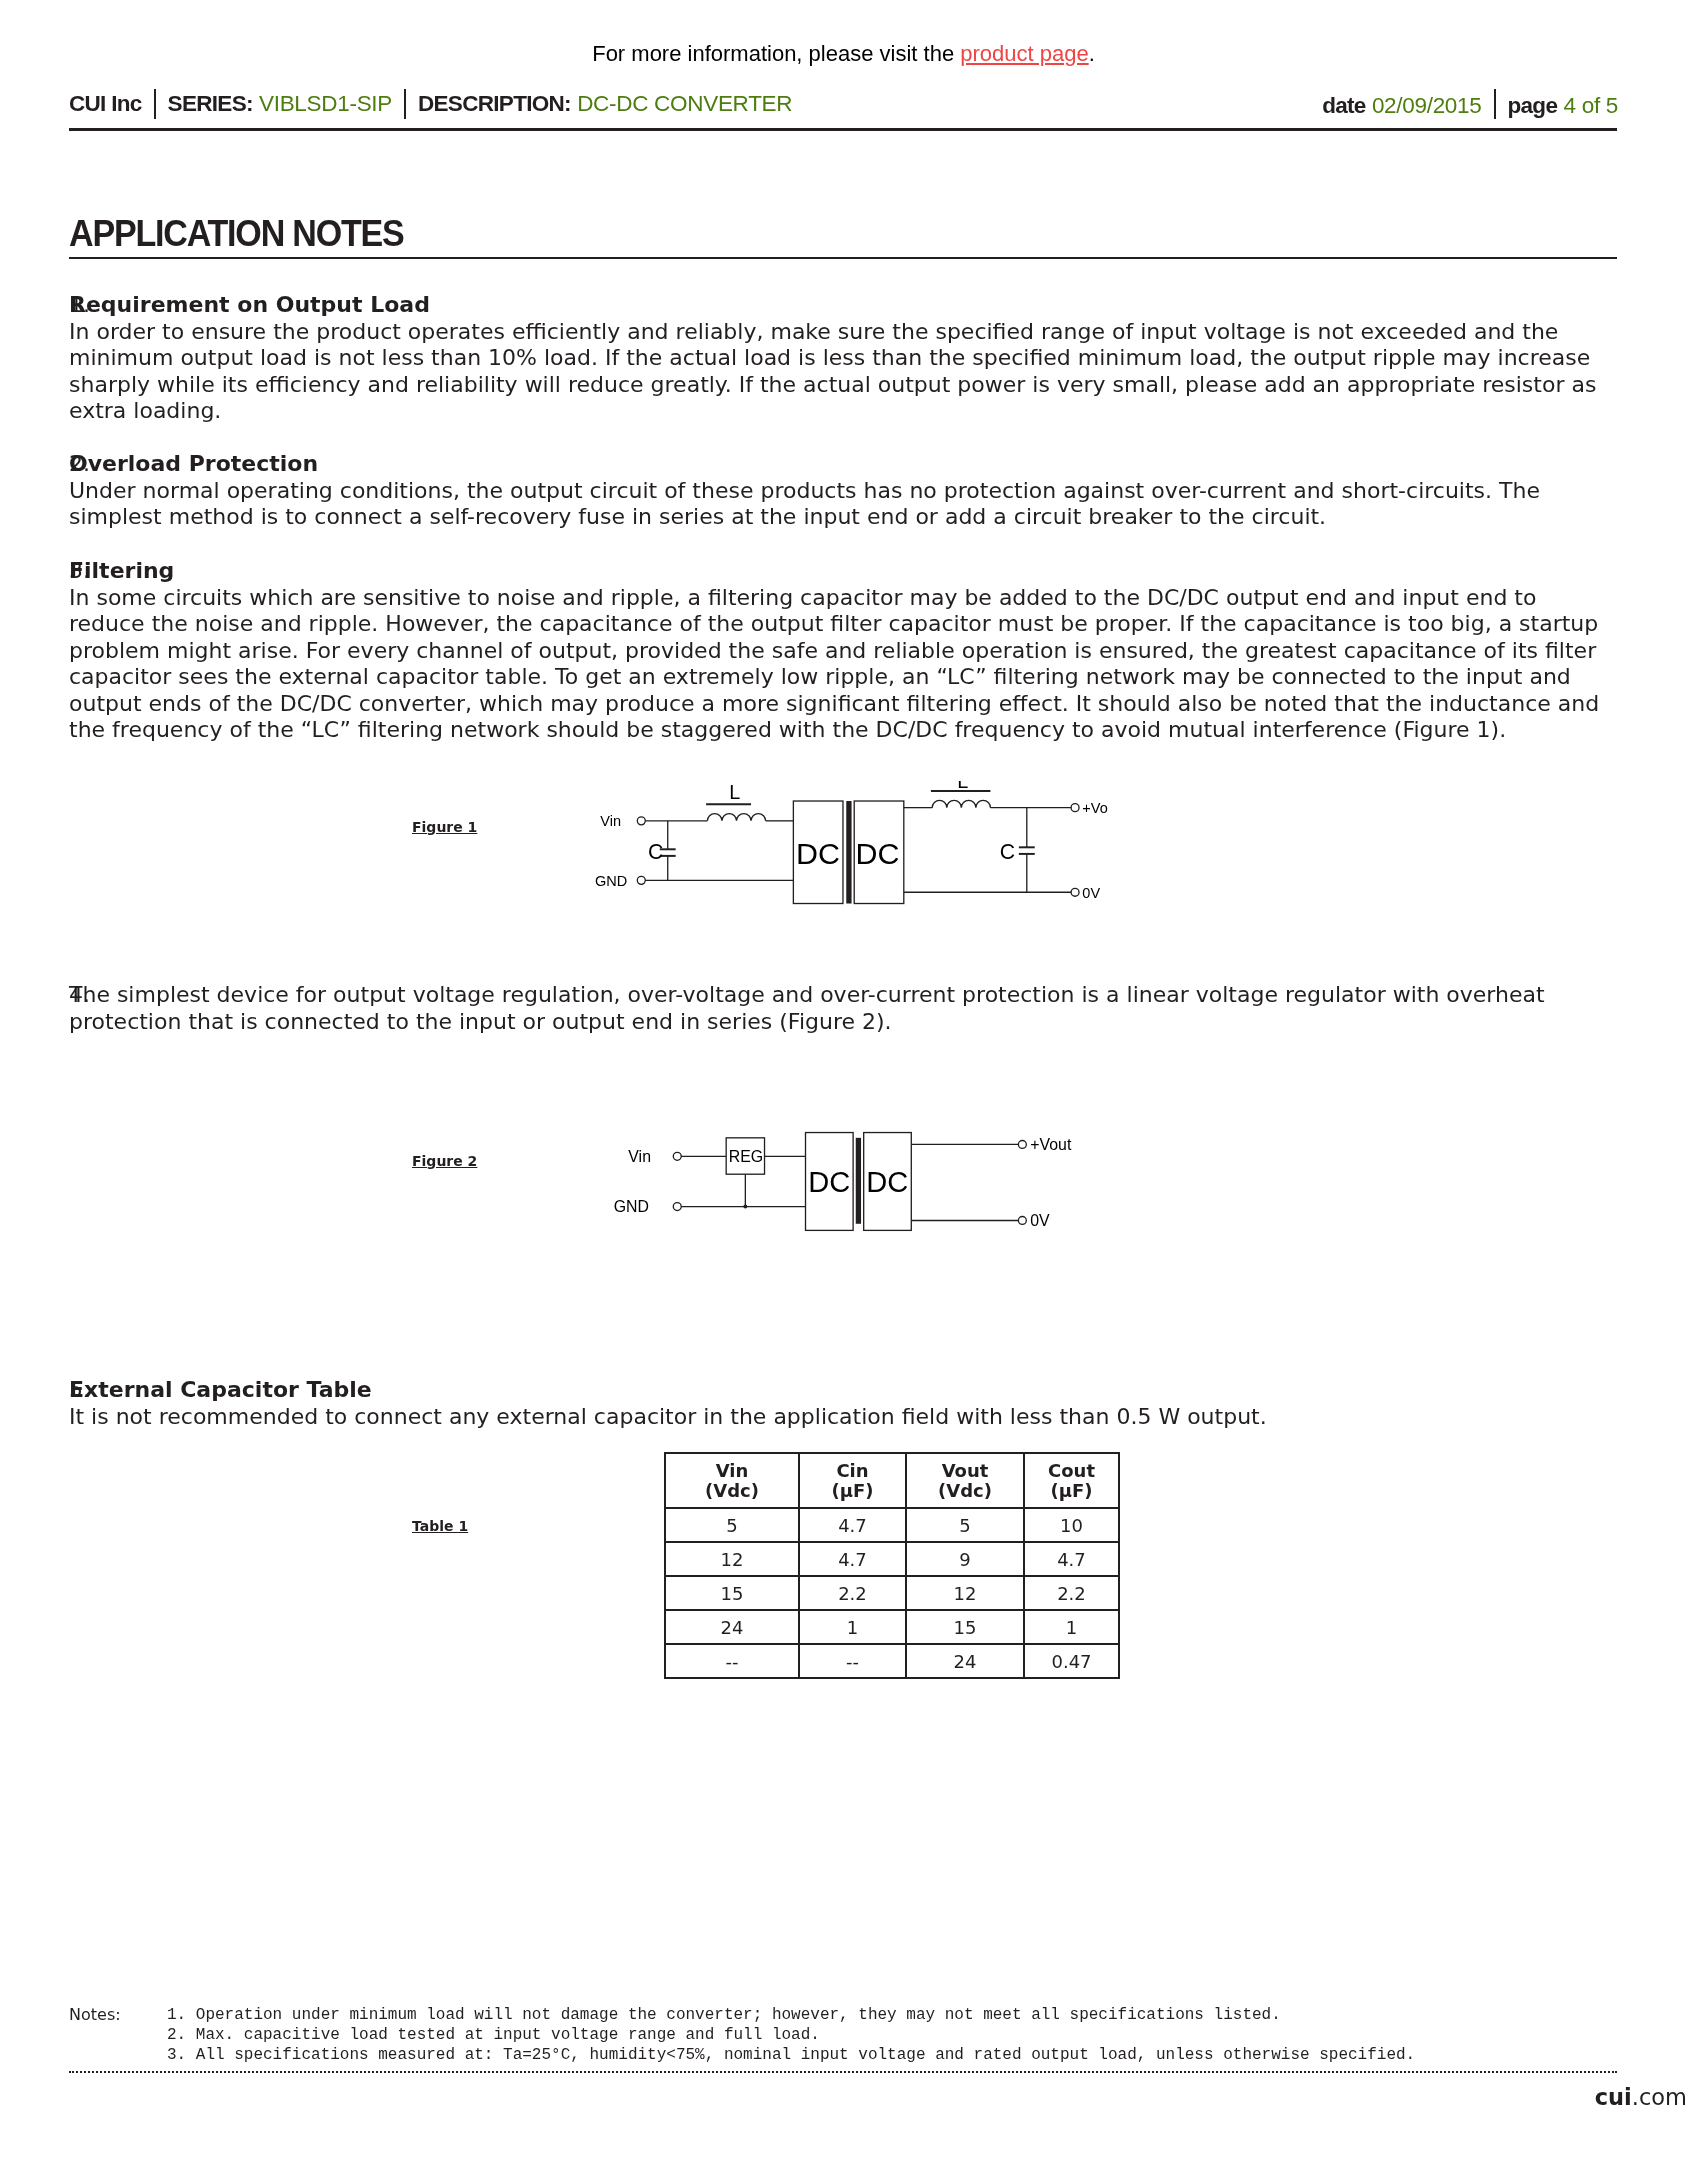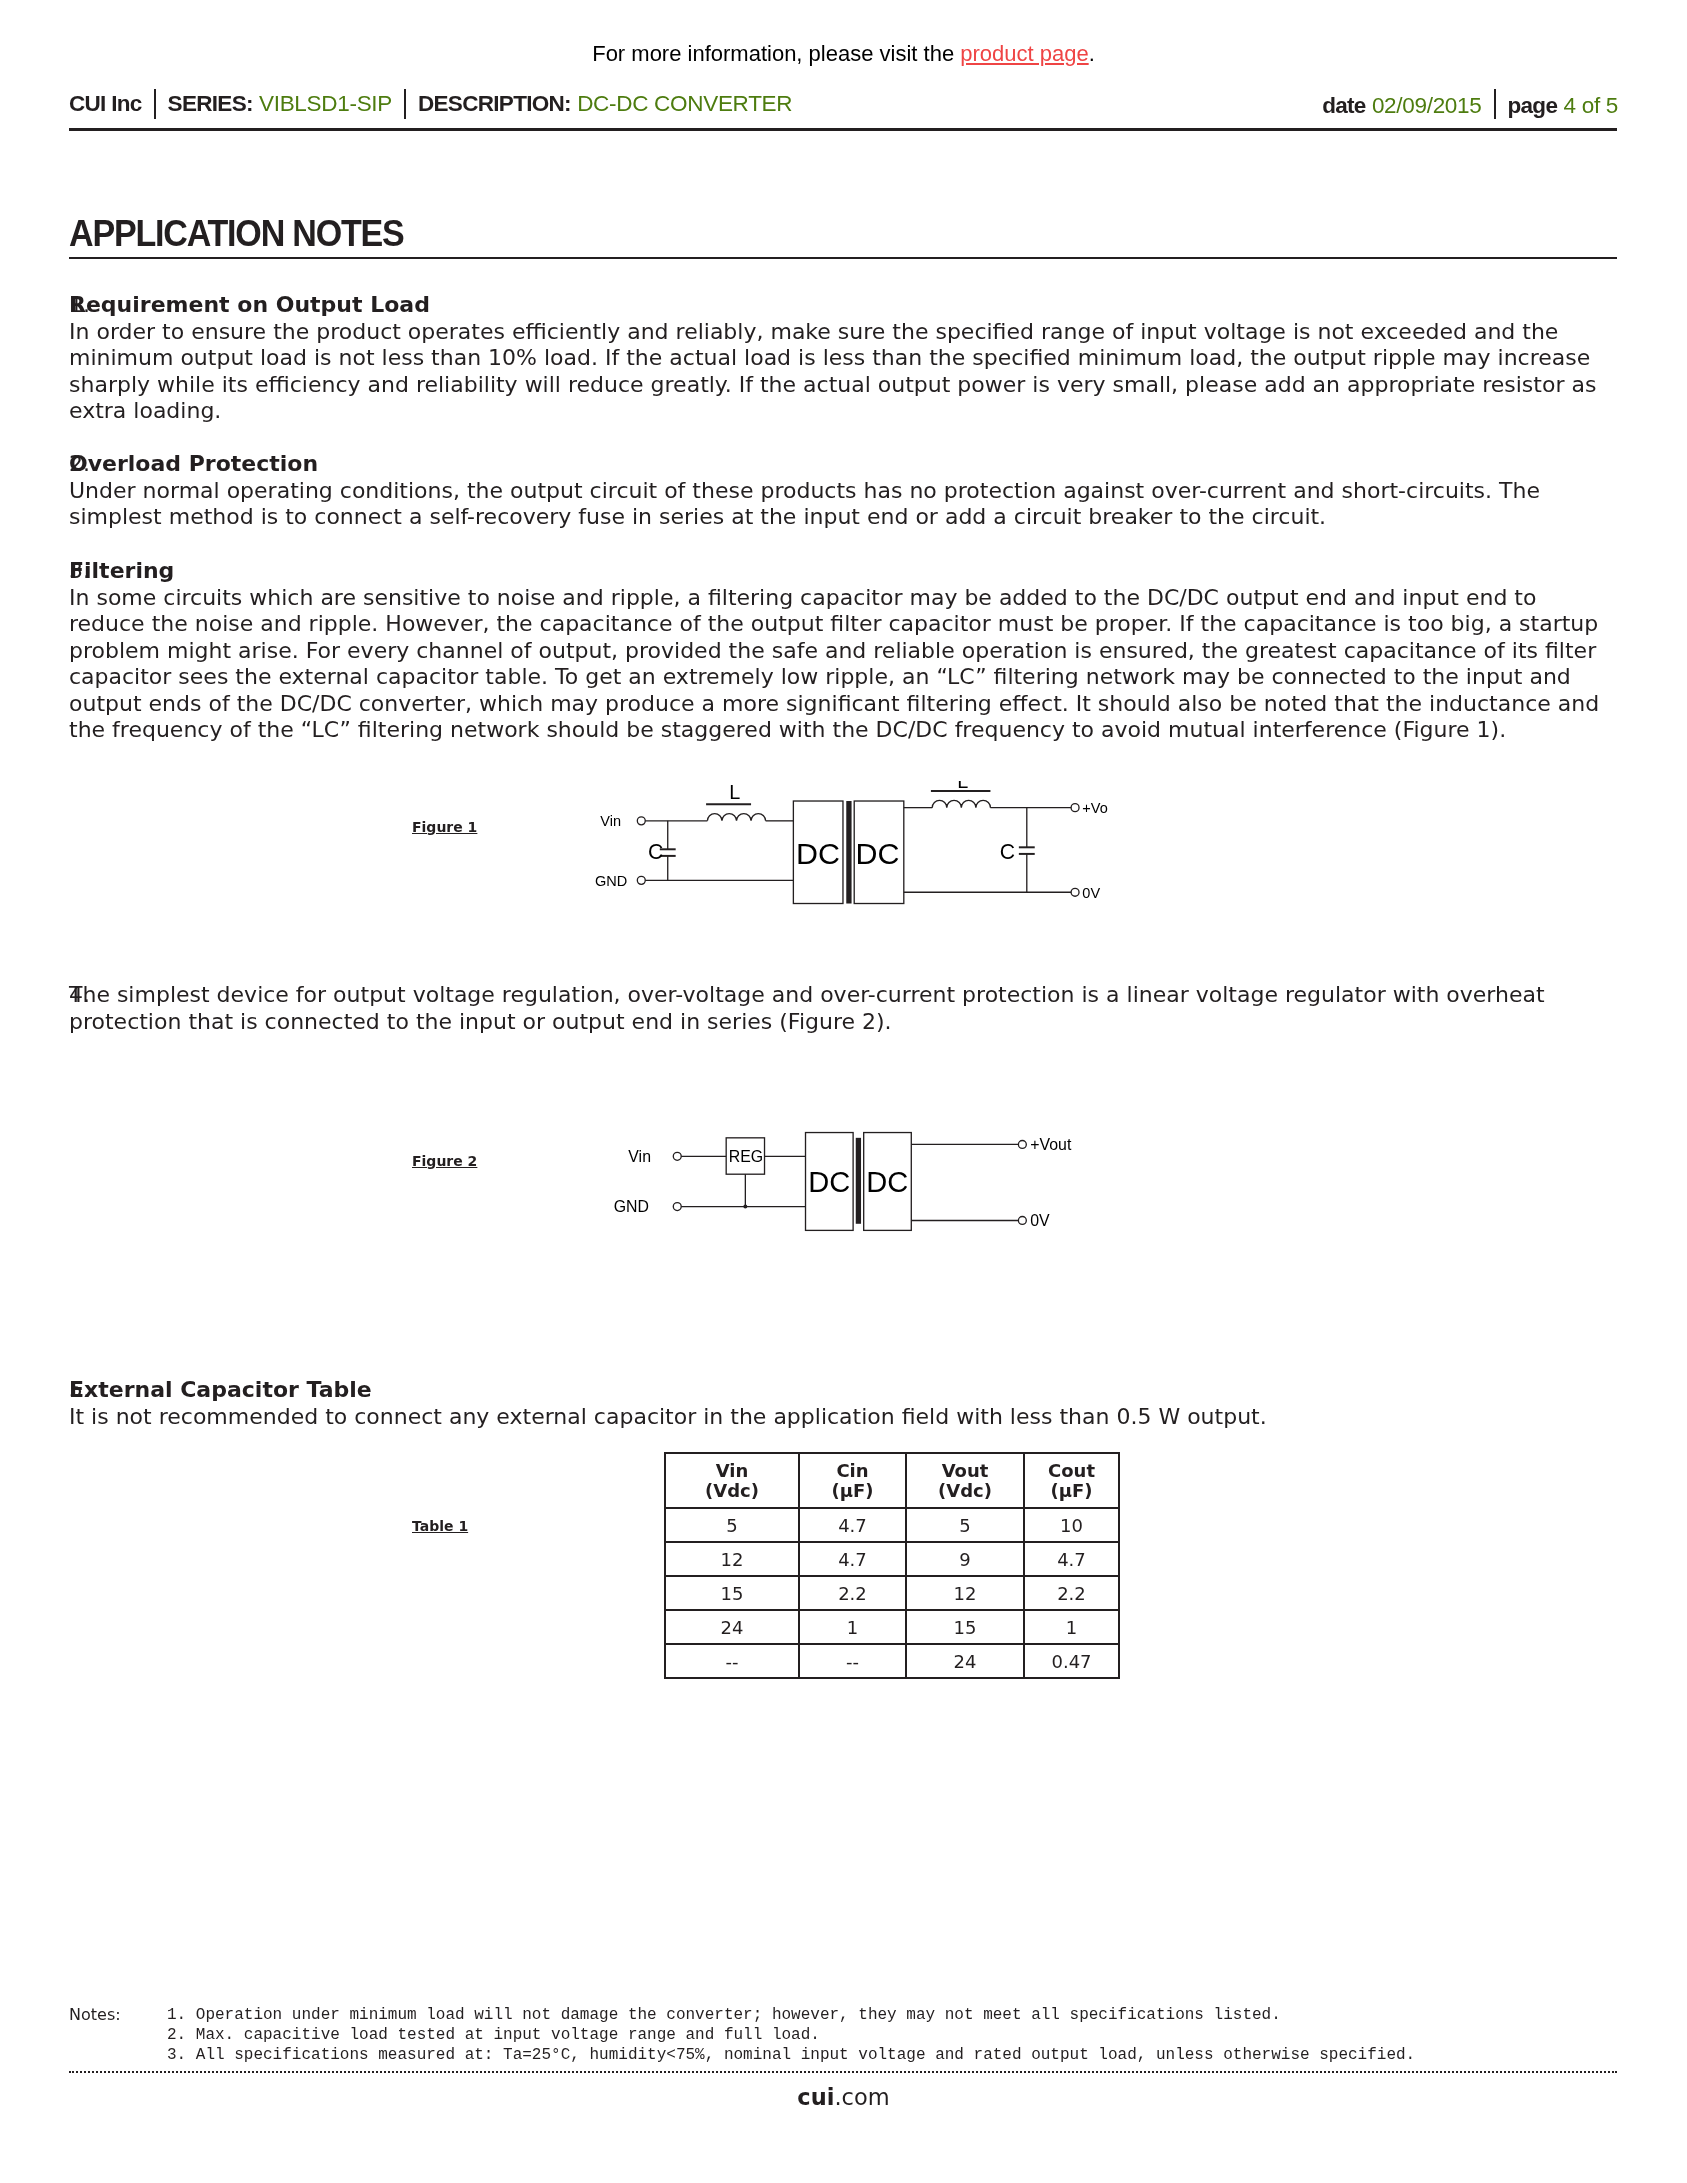--- a/index.html
+++ b/index.html
@@ -22,21 +22,21 @@
 .fig-label{font-weight:bold;font-size:14px;text-decoration:underline;}
 svg text{font-family:"Liberation Sans",sans-serif;}
 #tbl{left:664px;top:1452px;border-collapse:collapse;font-size:18px;}
 #tbl td,#tbl th{border:2px solid #231f20;text-align:center;padding:0;}
 #tbl th{font-weight:bold;height:53px;line-height:20px;}
 #tbl td{height:32px;}
 #notes{left:69px;top:2005px;font-size:16px;line-height:20px;}
 #notes .lbl{position:absolute;left:0;top:0;}
 #notes .items{margin-left:98px;font-family:Liberation Mono, monospace;}
 #dots{left:69px;width:1548px;top:2071px;height:0;border-top:2.6px dotted #231f20;}
-#footer{left:0;width:1687px;top:2084px;text-align:center;font-size:22.5px;}
+#footer{left:0;width:1687px;top:2084px;text-align:right;font-size:22.5px;}
 #footer b{font-weight:bold;}
 </style>
 </head>
 <body>
 
 <div id="topnote" class="abs">
   <span>For more information, please visit the </span><a>product page</a><span>.</span>
 </div>
 
 <div id="hdr" class="abs">

